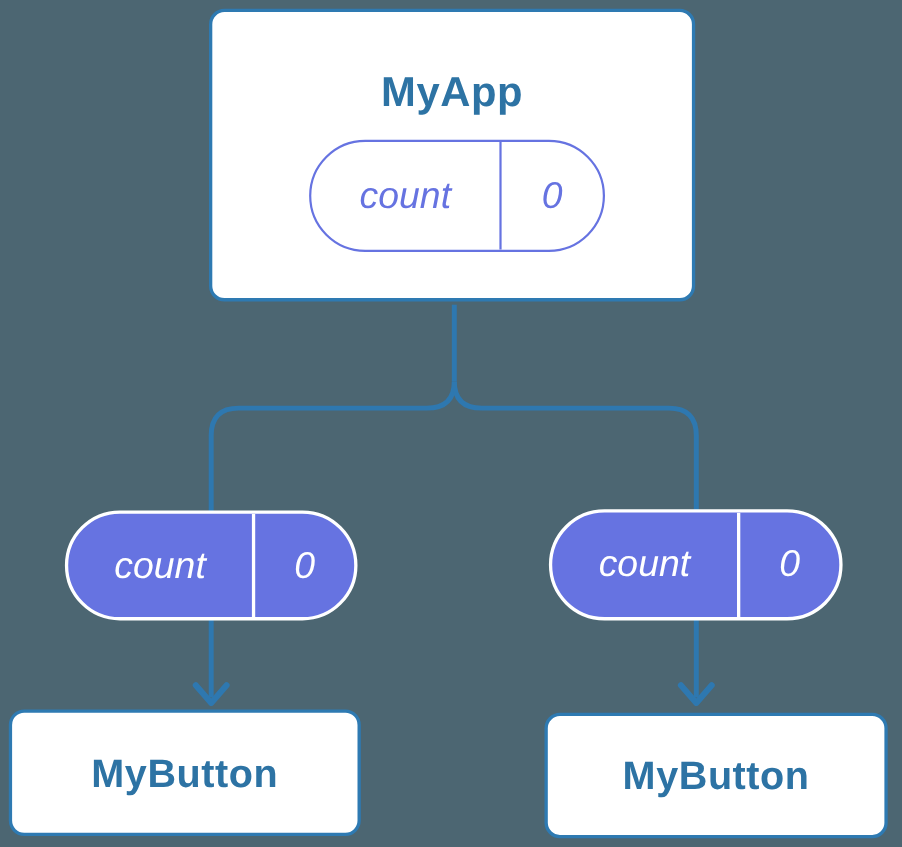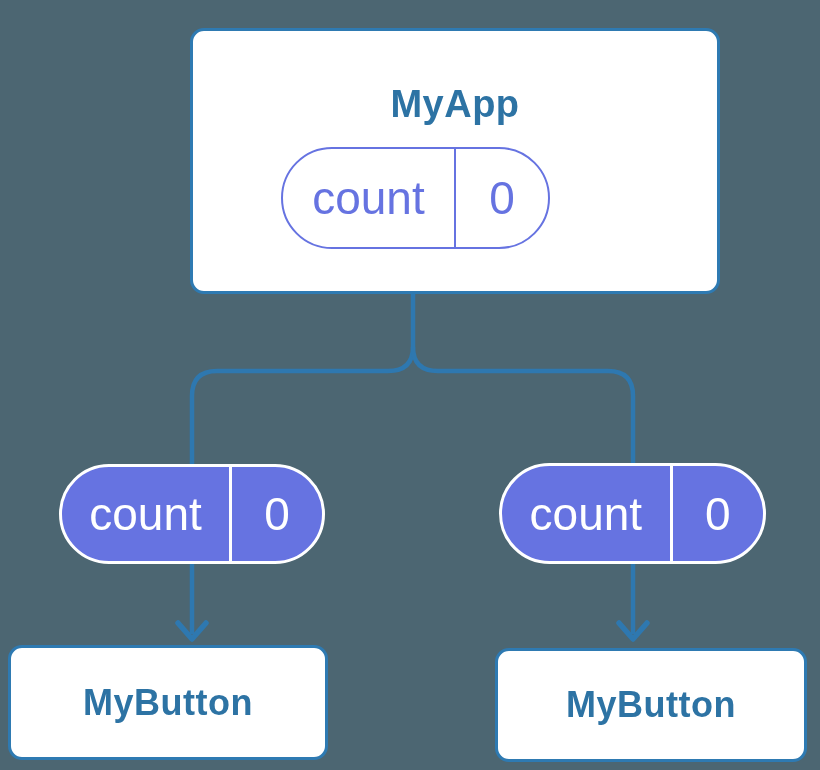--- a/index.html
+++ b/index.html
@@ -29,22 +29,22 @@
   }
   .card {
     position: absolute;
     background: #FFFFFF;
     border: 3px solid #2E7AB2;
     border-radius: 14px;
     box-sizing: border-box;
   }
   .card-root {
     left: 190px;
-    top: 28px;
-    width: 530px;
+    top: 8px;
+    width: 442px;
     height: 266px;
   }
   .card-title {
     position: absolute;
     left: 0;
     width: 100%;
     text-align: center;
     color: #2D73A4;
     font-size: 38px;
     font-weight: 600;
@@ -52,22 +52,23 @@
   }
   .card-root .card-title {
     top: 52px;
   }
   .pill {
     position: absolute;
     display: flex;
     align-items: stretch;
     border-radius: 999px;
     box-sizing: border-box;
-    font-size: 46px;
+    font-size: 34px;
     overflow: hidden;
+    font-style: italic;
   }
   .pill-name, .pill-value {
     display: flex;
     align-items: center;
     justify-content: center;
   }
   .pill-name { width: 65%; }
   .pill-value { width: 35%; }
   .pill-outline {
     left: 88px;

